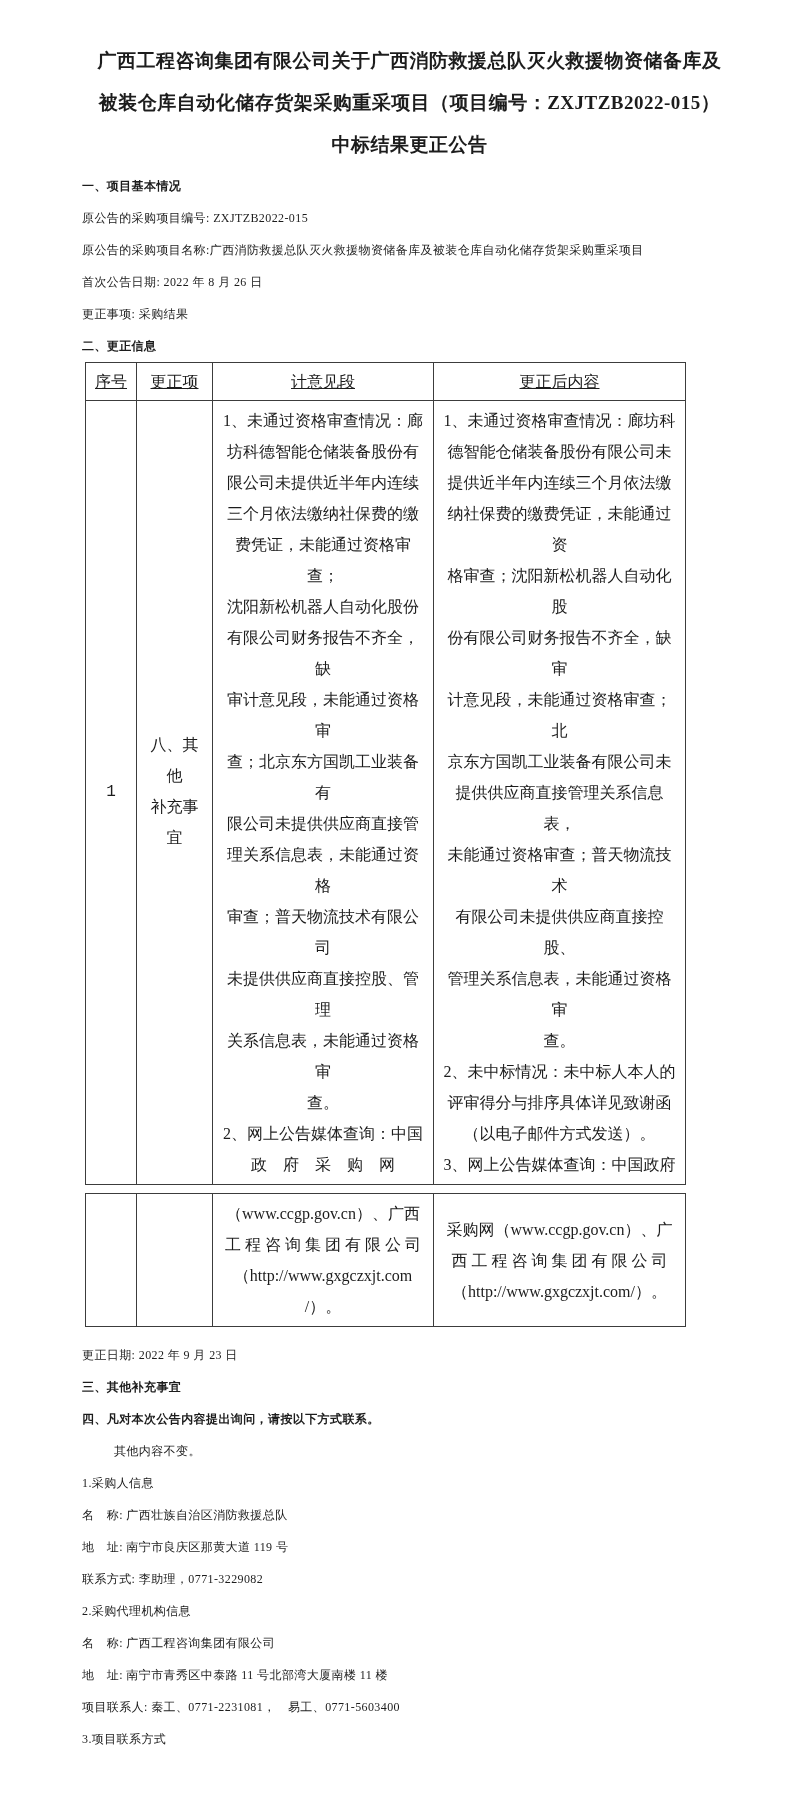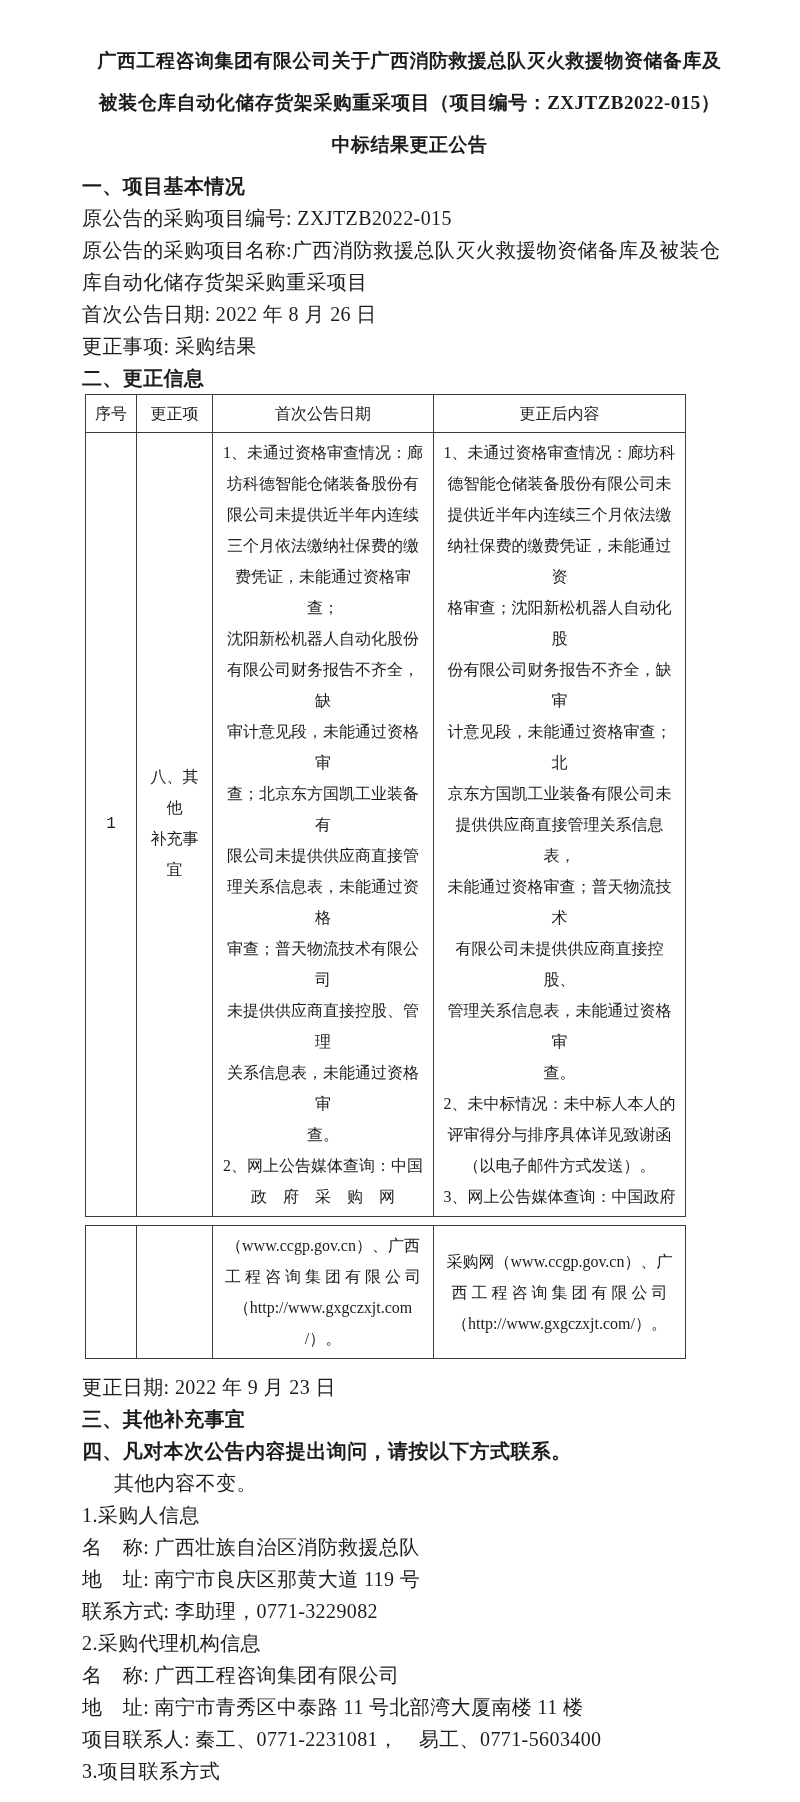--- a/index.html
+++ b/index.html
@@ -21,21 +21,21 @@
     font-size: 19px;
     font-weight: bold;
     line-height: 42px;
     text-align: center;
     letter-spacing: 0.5px;
     white-space: pre-line;
     margin: 0 0 4px 0;
   }
   .line {
     margin: 0;
-    font-size: 20px;
+    font-size: 12px;
     line-height: 32px;
     letter-spacing: 0.4px;
     word-break: break-all;
   }
   .heading { font-weight: bold; }
   .indent { padding-left: 32px; }
   .correction-table {
     border-collapse: collapse;
     table-layout: fixed;
     width: 600px;
@@ -47,21 +47,21 @@
     font-size: 16px;
     line-height: 31px;
     padding: 4px 8px;
     vertical-align: middle;
     overflow: hidden;
   }
   .correction-table .c1 { width: 51px; }
   .correction-table .c2 { width: 76px; }
   .correction-table .c3 { width: 221px; }
   .correction-table .c4 { width: 252px; }
-  .correction-table th { text-align: center; padding: 3px 2px; }
+  .correction-table th { text-align: center; padding: 3px 2px; text-decoration: underline; }
   .cell-center { text-align: center; font-family: Liberation Mono, monospace; }
   .multiline { white-space: pre-line; }
   .content-cell { text-align: center; vertical-align: top; padding: 6px 8px; }
   .table-block2 { margin-top: 8px; }
   .after-table { margin-top: 12px; }
 </style>
 </head>
 <body>
 
 <div class="page">
@@ -82,21 +82,21 @@
     <colgroup>
         <col class="c1">
         <col class="c2">
         <col class="c3">
         <col class="c4">
       </colgroup>
     <thead>
       <tr>
         <th>序号</th>
         <th>更正项</th>
-        <th>首次公告日期</th>
+        <th>计意见段</th>
         <th>更正后内容</th>
       </tr>
     </thead>
     <tbody>
       <tr>
         <td class="cell-center">1</td>
         <td class="cell-center multiline">八、其他
 补充事
 宜</td>
         <td class="content-cell multiline">1、未通过资格审查情况：廊

